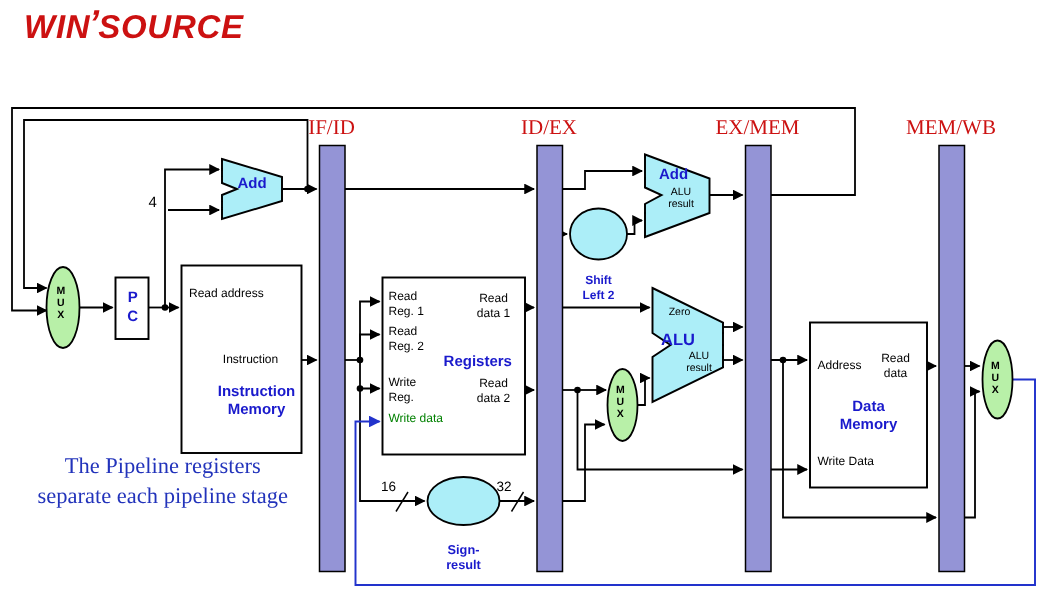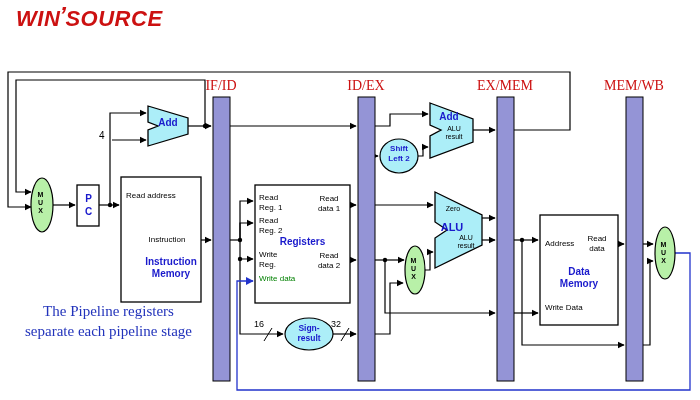--- a/index.html
+++ b/index.html
@@ -6,21 +6,21 @@
   body { width:700px; height:400px; background:#fff; font-family:"Liberation Sans",sans-serif; }
   .screen { position:relative; width:700px; height:400px; background:#fff; overflow:hidden; }
   svg.wires { position:absolute; left:0; top:0; }
   .stage-label { position:absolute; font-family:"Liberation Serif",serif; font-size:14px;
                  color:var(--stage-label,#cc1111); text-align:center; }
   .s  { position:absolute; font-size:8px; color:#000; line-height:1.2; }
   .s9 { position:absolute; font-size:9px; color:#000; }
   .s10{ position:absolute; font-size:10px; color:#000; }
   .t  { position:absolute; font-size:10px; font-weight:bold; line-height:1.2;
         color:var(--component-title,#1a1acc); text-align:center; }
-  .t8 { font-size:8px; }
+  .t8 { font-size:8px;margin-top:38px; }
   .right { text-align:center; }
   .center { text-align:center; }
   .green { color:var(--write-data-green,#008000); }
   .vlabel { position:absolute; writing-mode:vertical-rl; text-orientation:upright;
             font-weight:bold; font-size:7px; letter-spacing:1px; color:#000; }
   .vpc { font-size:10px; color:var(--component-title,#1a1acc); letter-spacing:2px; }
   .tiny { position:absolute; font-size:7px; color:#000; line-height:1.15; }
   .caption { position:absolute; left:6px; top:301px; width:205px; text-align:center;
              font-family:"Liberation Serif",serif; font-size:15px; line-height:20px;
              color:var(--caption-blue,#2233bb); }
@@ -158,21 +158,21 @@
   </div>
   <div class="s9" style="left:254px; top:319px;">16</div>
   <div class="s9" style="left:331px; top:319px;">32</div>
 
   <div class="s" style="left:126px; top:191px; width:60px;">Read address</div>
   <div class="s right" style="left:136px; top:235px; width:62px;">Instruction</div>
   <div class="t" style="left:121px; top:256px; width:80px;margin-left:10px;">Instruction Memory</div>
 
   <div class="s" style="left:259px; top:193px; width:30px;">Read Reg. 1</div>
   <div class="s" style="left:259px; top:216px; width:30px;">Read Reg. 2</div>
-  <div class="t" style="left:255px; top:236px; width:95px;">Registers</div>
+  <div class="t" style="left:255px; top:236px; width:95px;padding-left:16px;">Registers</div>
   <div class="s" style="left:259px; top:250px; width:30px;">Write Reg.</div>
   <div class="s green" style="left:259px; top:274px; width:48px;">Write data</div>
   <div class="s right" style="left:312px; top:194px; width:34px;">Read data 1</div>
   <div class="s right" style="left:312px; top:251px; width:34px;">Read data 2</div>
 
   <div class="s" style="left:545px; top:239px; width:40px;">Address</div>
   <div class="s right" style="left:580px; top:234px; width:34px;">Read data</div>
   <div class="t" style="left:554px; top:266px; width:50px;">Data Memory</div>
   <div class="s" style="left:545px; top:303px; width:50px;">Write Data</div>
 

